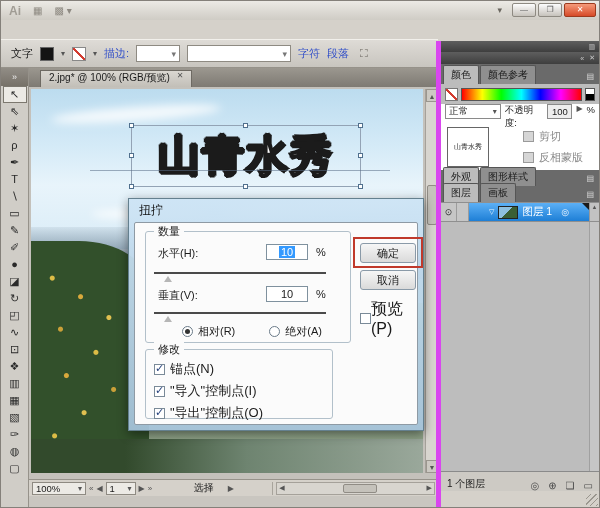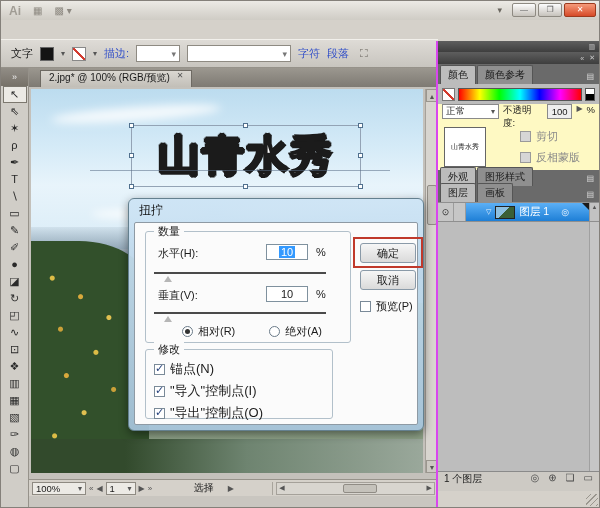--- a/index.html
+++ b/index.html
@@ -117,22 +117,22 @@
   .pg-box{width:30px;height:13px;background:#eceae5;border:1px solid #8e8a82;display:flex;
     align-items:center;justify-content:space-between;padding:0 3px;color:#1a1a1a;font-size:9.5px}
   .stat-box{width:118px;height:13px;display:flex;align-items:center;justify-content:center;gap:14px;
     border-right:1px solid #a8a49c;font-size:10px}
   .hscroll{flex:1;height:13px;background:#d8d5cf;border:1px solid #a5a19a;position:relative;
     display:flex;align-items:center;justify-content:space-between;padding:0 2px;color:#555;font-size:7px}
   .hs-thumb{position:absolute;left:42%;width:34px;top:1px;bottom:1px;background:#c5c2bb;
     border:1px solid #908c85;border-radius:2px}
 
   
-  .rightpanel{position:absolute;top:40px;right:0;width:163px;bottom:0;background:#fef9c3;
-    border-left:2px solid #d946ef;display:flex;flex-direction:column}
+  .rightpanel{position:absolute;top:40px;right:0;width:163px;bottom:0;background:#ffffff;
+    border-left:5px solid #d946ef;display:flex;flex-direction:column}
   .dock-bar{height:11px;background:linear-gradient(#5e5e5e,#3e3e3e);color:#c8c8c8;display:flex;
     justify-content:flex-end;align-items:center;font-size:7px;gap:5px;padding:0 4px}
   .dock-bar2{height:12px}
   .ptabs{height:20px;background:#6a6a6a;display:flex;align-items:flex-end;gap:1px;padding:2px 2px 0}
   .ptabs.small{height:16px}
   .ptab{padding:2px 7px;font-size:10px;background:#8f8f8f;border:1px solid #555;border-bottom:none;
     border-radius:2px 2px 0 0;white-space:nowrap}
   .ptab.active{background:#bcbcbc}
   .pmenu{margin-left:auto;color:#ddd;font-size:8px;padding:0 3px 3px 0}
   .spec-row{height:20px;display:flex;align-items:center;gap:3px;padding:0 4px;background:#bcbcbc}
@@ -166,30 +166,30 @@
     border-top:7px solid #1a1a1a}
   .lr-expand{font-size:7px;color:#e8f2fc}
   .lr-thumb{width:20px;height:13px;border:1px solid #222;flex:none;
     background:linear-gradient(135deg,#8ec0e0 45%,#3a5f35 45%)}
   .lr-target{margin-left:auto;font-size:9px;color:#eaf4ff}
   .lr-scroll{width:10px;background:#c2c2c2;border-left:1px solid #999;font-size:6px;
     text-align:center;color:#555;line-height:9px}
   .panel-empty{flex:1;background:#bdbdbd;position:relative}
   .pe-track{position:absolute;right:0;top:0;bottom:0;width:10px;background:#c6c6c6;border-left:1px solid #a0a0a0}
   .pl-bottom{height:20px;border-top:1px solid #8a8a8a;background:#cdcac4;display:flex;
-    align-items:flex-start;padding:0 6px;font-size:10px}
+    align-items:flex-end;padding:0 6px;font-size:10px}
   .pl-icons{margin-left:auto;display:flex;gap:9px;color:#4a4a4a;font-size:10px}
   .corner{height:16px;background:#d5d1ca;position:relative}
   .grip{position:absolute;right:1px;bottom:1px;width:12px;height:12px;
     background:repeating-linear-gradient(135deg,transparent 0 3px,#9a968e 3px 4px)}
 
   
   .dialog{position:absolute;left:127px;top:197px;width:296px;height:233px;z-index:50;
     background:linear-gradient(rgba(205,228,245,.95),rgba(168,198,222,.92));
-    border:1px solid #64808f;border-radius:6px;box-shadow:0 3px 10px rgba(0,0,0,.45)}
+    border:1px solid #64808f;border-radius:0;box-shadow:0 3px 10px rgba(0,0,0,.45)}
   .dlg-title{height:23px;line-height:23px;padding:0 10px;font-size:12px;color:#111}
   .dlg-body{position:absolute;left:5px;right:5px;top:23px;bottom:5px;background:#fbfbfb;
     border:1px solid #8e9aa4;border-radius:2px}
   .fieldset{position:absolute;border:1px solid #b2c0ca;border-radius:3px}
   .fs-amount{left:10px;top:8px;width:206px;height:112px}
   .fs-modify{left:10px;top:126px;width:188px;height:70px}
   .legend{position:absolute;top:-8px;left:8px;background:#fbfbfb;padding:0 4px;font-size:11px}
   .frow-label{position:absolute;left:12px;font-size:11px}
   .num-input{position:absolute;left:120px;width:42px;height:16px;background:#fff;
     border:1px solid #7f919e;font-size:11px;display:flex;align-items:center;justify-content:center}
@@ -203,21 +203,21 @@
     position:relative;flex:none;margin-right:5px}
   .radio.on::after{content:"";position:absolute;left:2px;top:2px;width:5px;height:5px;
     border-radius:50%;background:#333}
   .ritem{display:flex;align-items:center;font-size:11px}
   .chk-abs{position:absolute;left:8px;display:flex;align-items:center;gap:5px;font-size:13px}
   .btn{position:absolute;left:225px;width:56px;height:20px;
     background:linear-gradient(#f6f6f6,#dadada);border:1px solid #8a9aa8;border-radius:3px;
     font-size:11px;display:flex;align-items:center;justify-content:center}
   .btn-ok{top:20px}.btn-cancel{top:47px}
   .red-note{position:absolute;left:218px;top:14px;width:70px;height:31px;border:2px solid #c0392b}
-  .preview-row{position:absolute;left:225px;top:76px;display:flex;align-items:center;gap:5px;font-size:11px}
+  .preview-row{position:absolute;left:225px;top:76px;display:flex;align-items:center;font-size:16px}
 </style>
 </head>
 <body>
 
 <div class="app">
 
   <div class="titlebar">
     <span class="ai-logo">Ai</span>
     <span class="tb-icon">▦</span>
     <span class="tb-icon"><span>▩</span> <span>▾</span></span>

